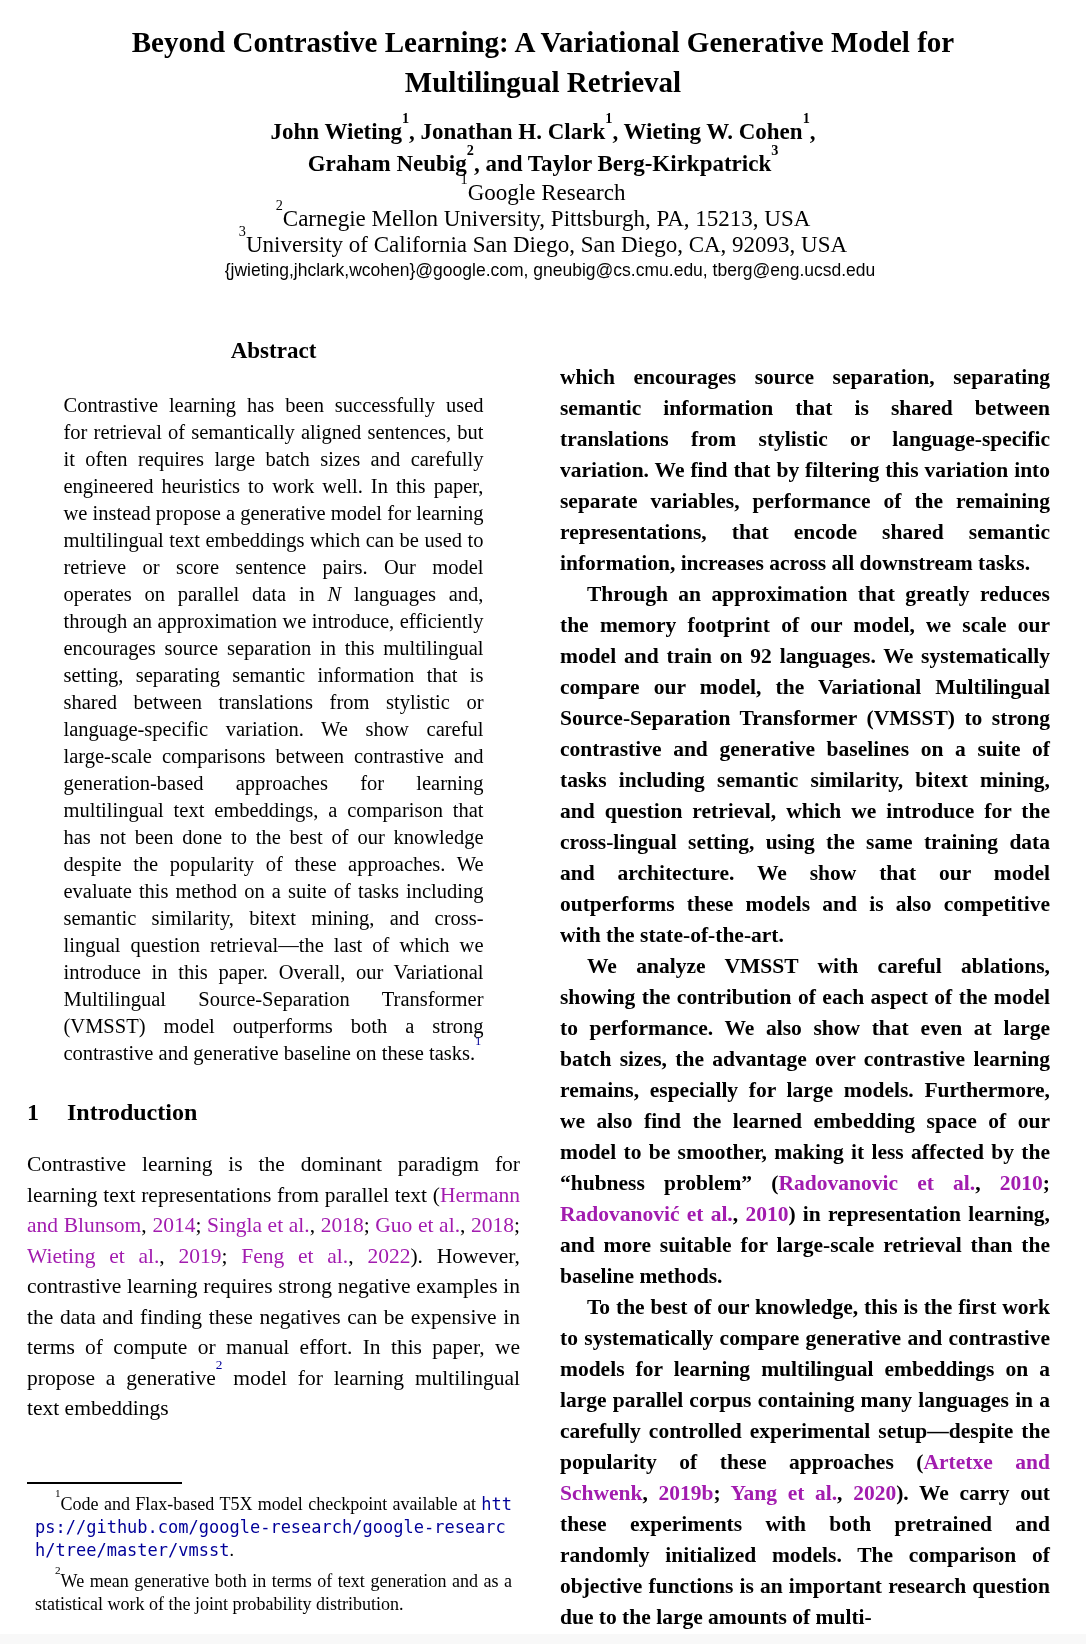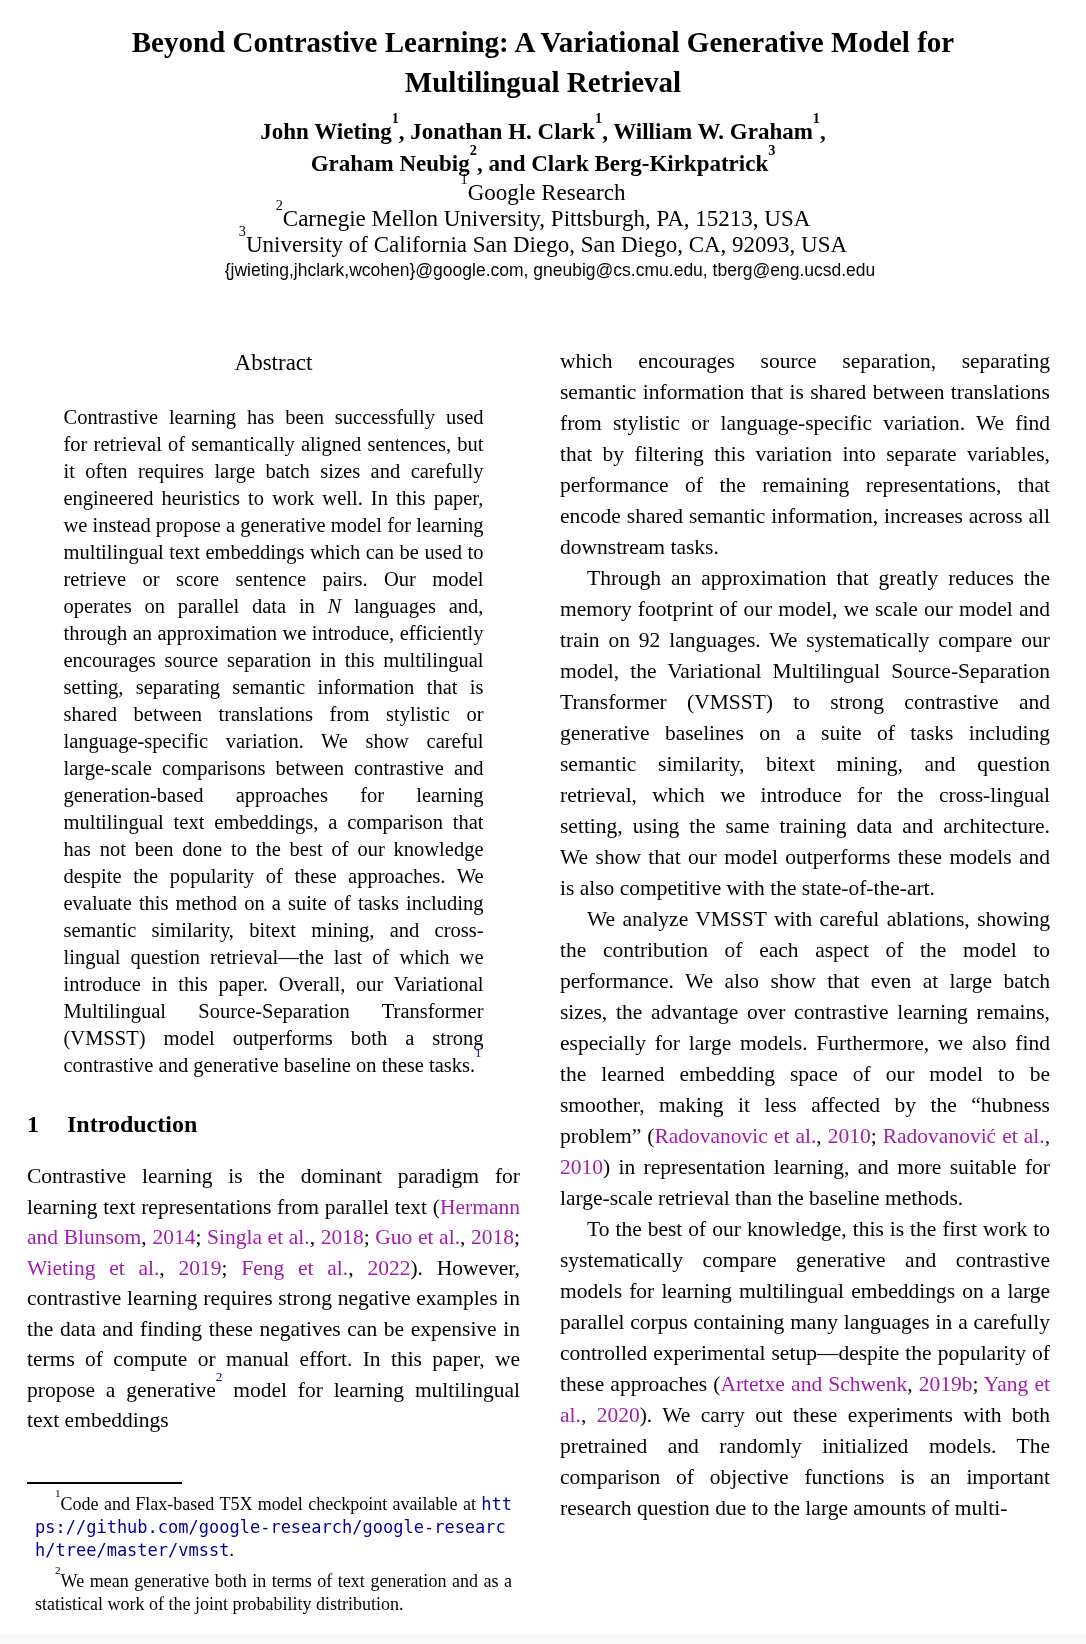--- a/index.html
+++ b/index.html
@@ -9,22 +9,22 @@
   }
   
   .hdr { position:absolute; top:22px; left:0; width:1086px; text-align:center; }
   .title { font-size:29px; font-weight:bold; line-height:40px; margin:0 0 14px 0; }
   .authors { font-size:23px; font-weight:bold; line-height:32px; margin:0; }
   .affil { font-size:23px; line-height:26px; margin:0; }
   .emails { font-family:Liberation Sans, sans-serif; font-size:17.5px; line-height:22px; margin-top:1px;padding-left:14px; }
   sup.s { font-size:62%; position:relative; top:-0.55em; line-height:0; }
   
   .col-left  { position:absolute; left:27px;  top:336px; width:493px; }
-  .col-right { position:absolute; left:560px; top:336px; width:490px; padding-top:10px; }
-  .abs-head { text-align:center; font-size:23px; font-weight:normal; line-height:30px; margin:12px 0 26px 0; }
+  .col-right { position:absolute; left:560px; top:352px; width:490px; padding-top:10px;font-weight:bold; }
+  .abs-head { text-align:center; font-size:23px; font-weight:bold; line-height:30px; margin:0 0 26px 0; }
   .abs-body { width:420px; margin:0 auto; font-size:20.5px; line-height:27px; text-align:justify; }
   .sec-head { font-size:24px; font-weight:bold; line-height:30px; margin:30px 0 22px 0; }
   .sec-num { display:inline-block; min-width:14px; margin-right:26px; }
   .par { font-size:21.5px; line-height:30.5px; text-align:justify; margin:0; }
   .col-right .par { line-height:31px; }
   .indent { text-indent:27px; }
   .cite { color:#a21caf; text-decoration:none; cursor:pointer; }
   sup.ref { color:#000099; }
   i.mathn { font-style:italic; }
   
@@ -36,23 +36,23 @@
   .bottom-strip { position:absolute; left:0; bottom:0; width:1086px; height:10px; background:#f8f8f8; }
 </style>
 </head>
 <body>
 
 <div class="page">
 
   <header class="hdr">
     <h1 class="title"><span>Beyond Contrastive Learning: A Variational Generative Model for</span><br><span>Multilingual Retrieval</span></h1>
 
-    <div class="authors"><span>John Wieting</span><sup class="s">1</sup><span>, Jonathan H. Clark</span><sup class="s">1</sup><span>, William W. Graham</span><sup class="s">1</sup><span>,</span></div>
+    <div class="authors"><span>John Wieting</span><sup class="s">1</sup><span>, Jonathan H. Clark</span><sup class="s">1</sup><span>, Wieting W. Cohen</span><sup class="s">1</sup><span>,</span></div>
 
-    <div class="authors"><span>Graham Neubig</span><sup class="s">2</sup><span>, and Clark Berg-Kirkpatrick</span><sup class="s">3</sup></div>
+    <div class="authors"><span>Graham Neubig</span><sup class="s">2</sup><span>, and Taylor Berg-Kirkpatrick</span><sup class="s">3</sup></div>
 
     <div class="affil"><sup class="s">1</sup><span>Google Research</span></div>
     <div class="affil"><sup class="s">2</sup><span>Carnegie Mellon University, Pittsburgh, PA, 15213, USA</span></div>
     <div class="affil"><sup class="s">3</sup><span>University of California San Diego, San Diego, CA, 92093, USA</span></div>
 
     <div class="emails">{jwieting,jhclark,wcohen}@google.com, gneubig@cs.cmu.edu, tberg@eng.ucsd.edu</div>
   </header>
 
   <section class="col-left">
     <h2 class="abs-head">Abstract</h2>

